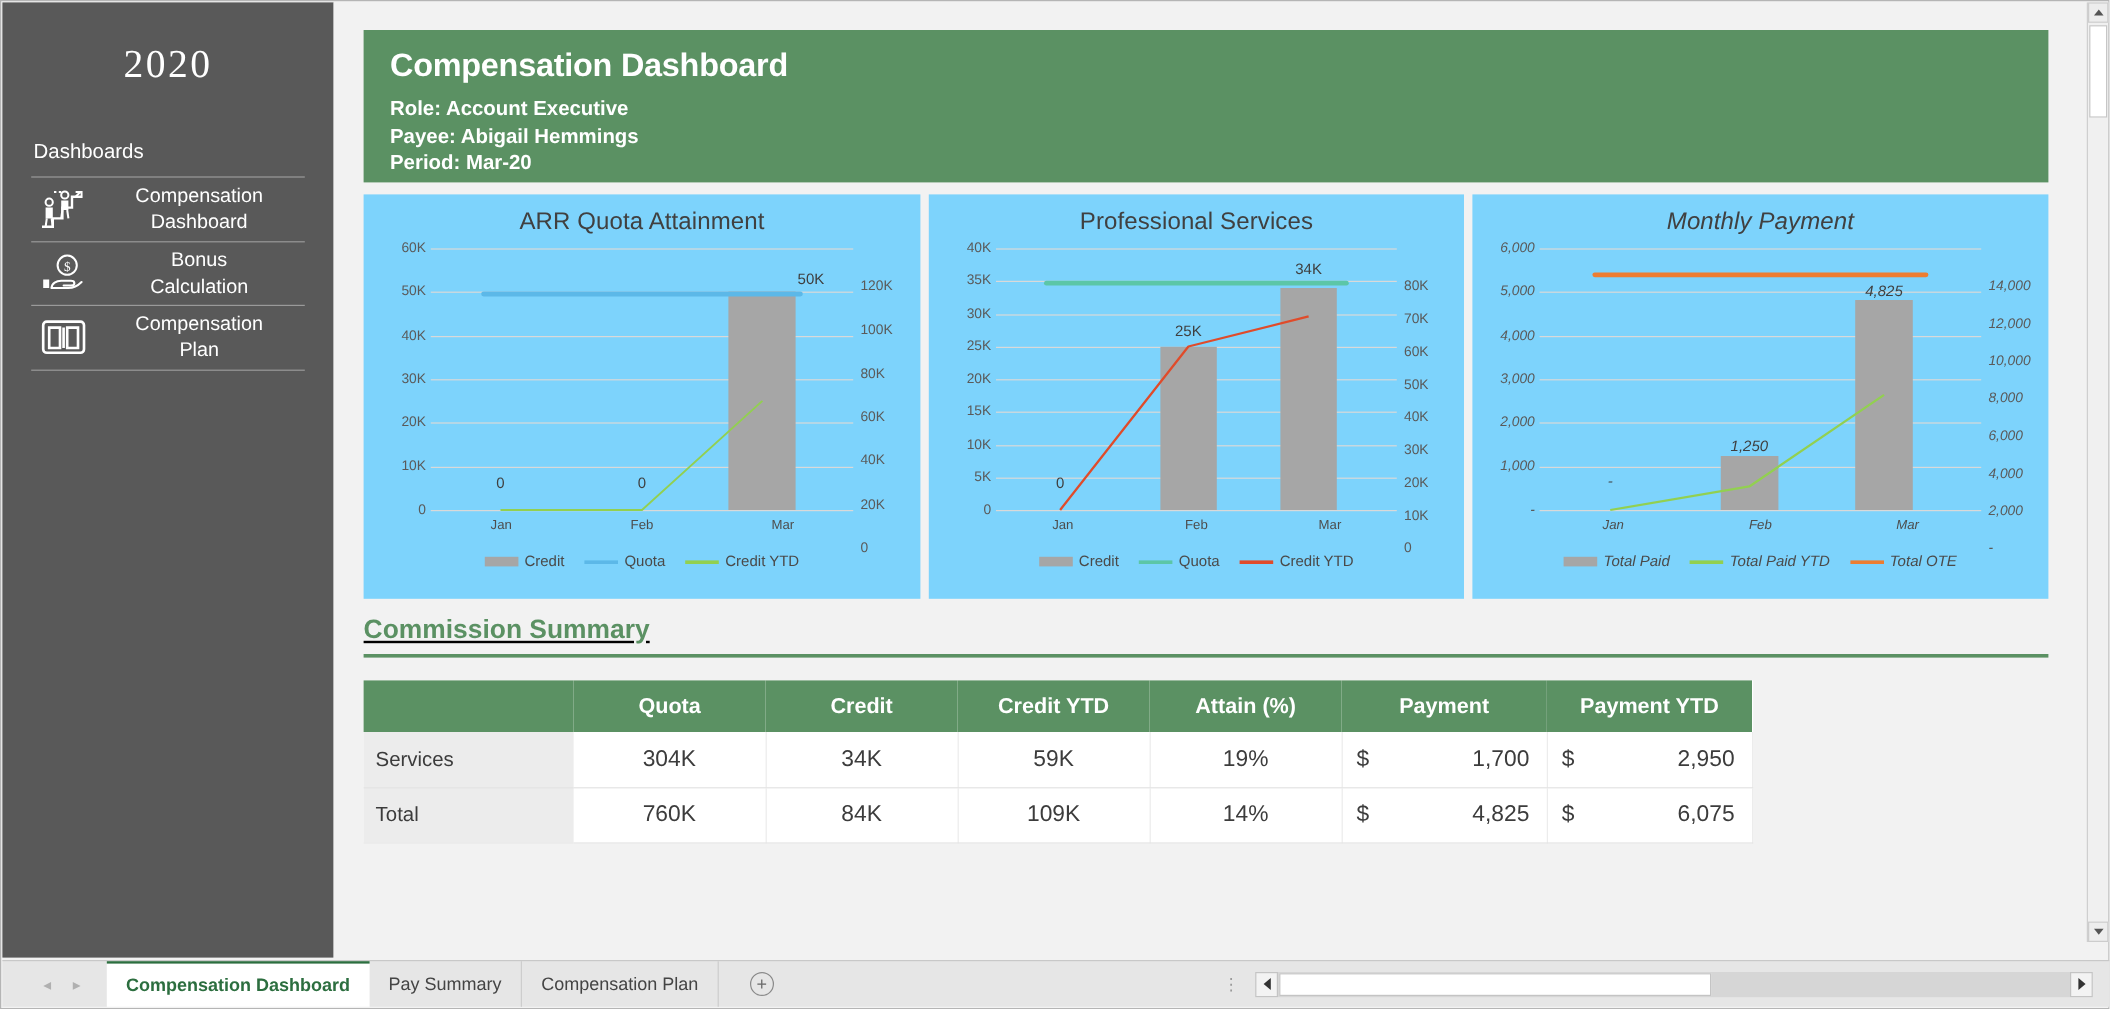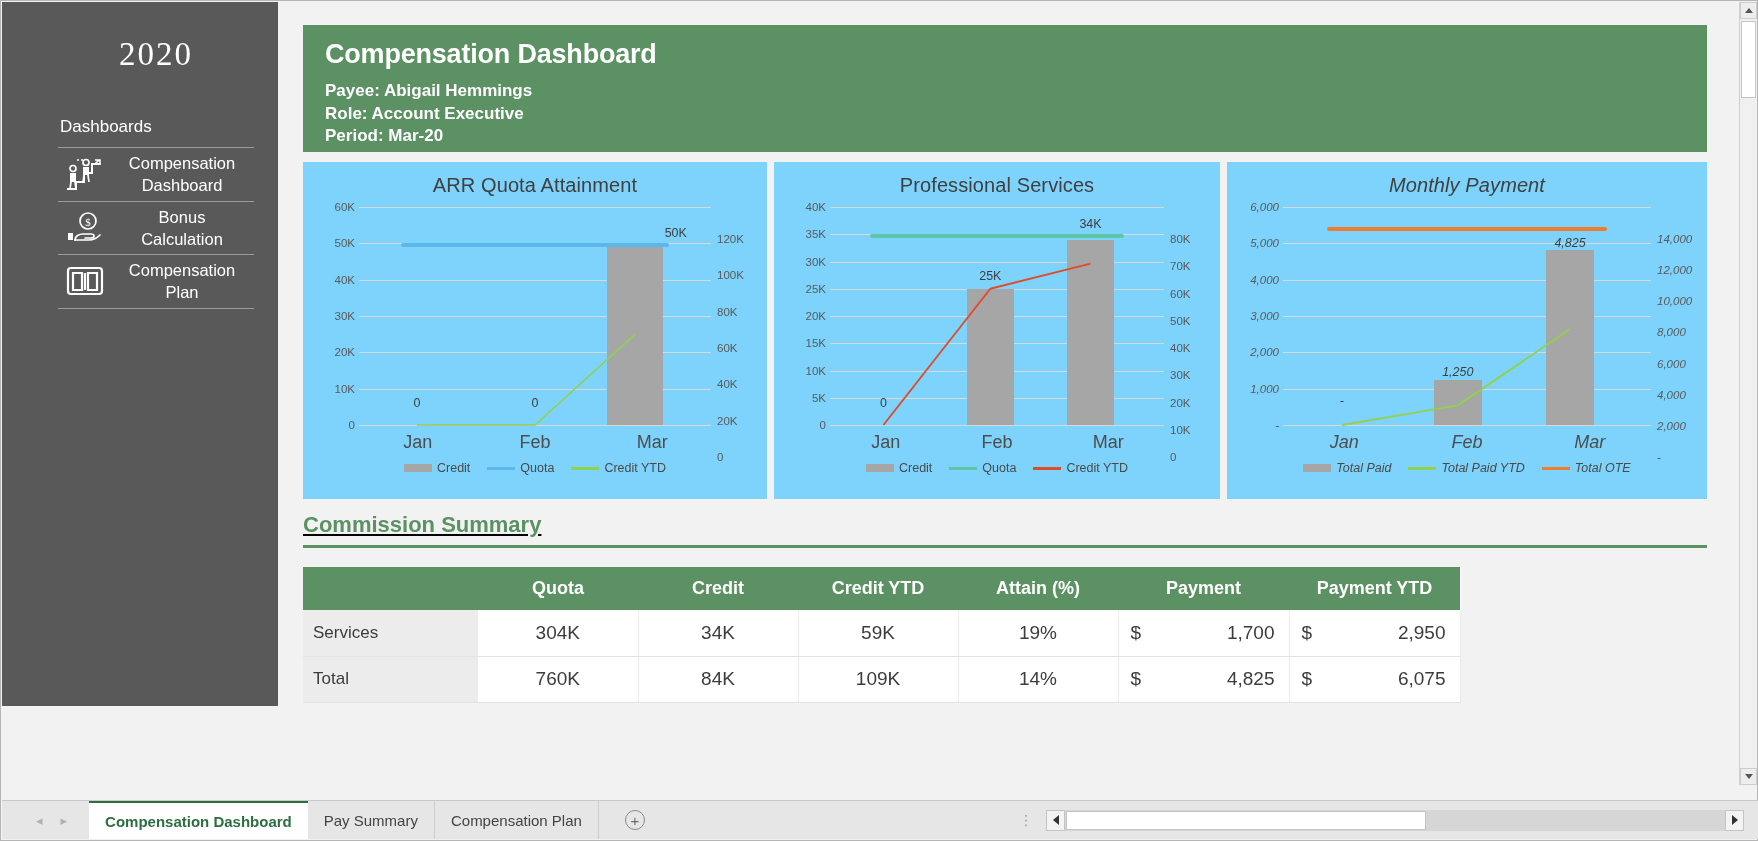--- a/index.html
+++ b/index.html
@@ -12,25 +12,24 @@
   #app {
     position: relative;
     width: 1758px; height: 841px;
     background: #f2f2f2;
     border: 1px solid #b5b5b5;
   }
 
   
   .sidebar {
     position: absolute; left: 1px; top: 1px;
-    width: 276px; height: 704px;
+    width: 276px; height: 796px;
     background: #595959;
     color: #ffffff;
     overflow: hidden;
-    padding-left: 32px;
   }
   .sidebar-year {
     text-align: center;
     font-family: "Liberation Serif", serif;
     font-size: 33px;
     letter-spacing: 2px;
     color: #ffffff;
     margin-top: 34px;
   }
   .sidebar-section {
@@ -118,21 +117,21 @@
   .bar-lbl {
     position: absolute; font-size: 12.5px; color: #3f3f3f;
     transform: translate(-50%, -100%); white-space: nowrap;
   }
   .flat-line { position: absolute; height: 3.5px; border-radius: 2px; }
   .ytd-svg { position: absolute; left: 0; top: 0; width: 100%; height: 100%; overflow: visible; }
   .xlabels {
     position: absolute; left: 56px; right: 56px; top: 100%;
     display: flex; padding-top: 7px;
   }
-  .xlabels span { flex: 1; text-align: center; font-size: 18px; color: #4d4d4d; }
+  .xlabels span { flex: 1; text-align: center; font-size: 11px; color: #4d4d4d; }
 
   .legend {
     display: flex; justify-content: center; align-items: center;
     gap: 17px; margin-top: 36px;
     font-size: 12.5px; color: #4a4a4a;
   }
   .legend-item { display: flex; align-items: center; gap: 5px; }
   .swatch-bar { width: 28px; height: 8px; background: #a6a6a6; display: block; }
   .swatch-line { width: 28px; height: 3px; display: block; }
 
@@ -296,22 +295,22 @@
         </span>
       </div>
 
     </div>
   </div>
 
   <div class="canvas">
 
     <div class="banner">
       <div class="banner-title">Compensation Dashboard</div>
+      <div class="banner-line">Role: Account Executive</div>
       <div class="banner-line">Payee: Abigail Hemmings</div>
-      <div class="banner-line">Role: Account Executive</div>
       <div class="banner-line">Period: Mar-20</div>
     </div>
 
     <div class="charts">
 
       <div class="card" id="card1">
         <div class="chart-title">ARR Quota Attainment</div>
         <div class="plot">
 
           <div class="axis-l">

